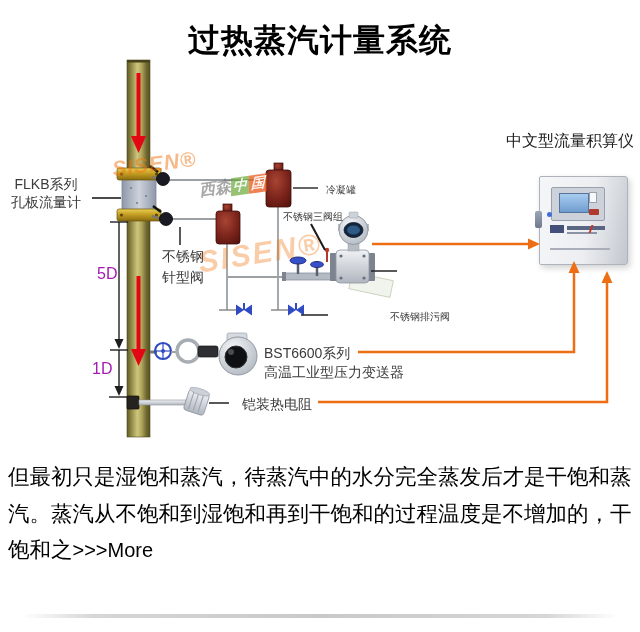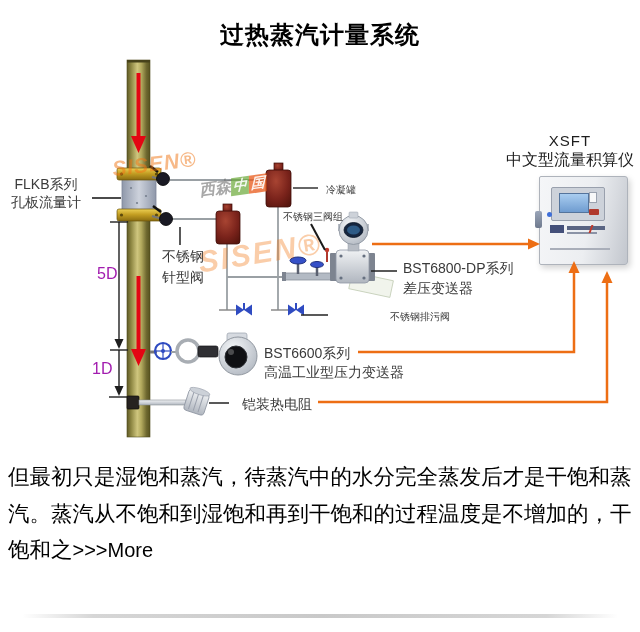--- a/index.html
+++ b/index.html
@@ -1,20 +1,20 @@
 <!DOCTYPE html>
 <html><head>
 <meta charset="utf-8">
 <style>
   html,body{margin:0;padding:0;background:#fff;}
   .stage{position:relative;width:640px;height:632px;background:#fff;overflow:hidden;
          font-family:"Liberation Sans",sans-serif;}
   
   .title{position:absolute;top:19px;left:0;width:640px;text-align:center;
-         font-size:24px;font-weight:700;letter-spacing:1px;color:#000;}
+         font-size:32px;font-weight:700;letter-spacing:1px;color:#000;}
   
   .lbl{position:absolute;color:#3a3a3a;font-size:14px;line-height:18px;white-space:nowrap;}
   .lbl.small{font-size:10px;}
   .lbl.center{text-align:center;}
   .dim{position:absolute;color:#a21caf;font-size:16px;font-weight:400;}
   .xsft{position:absolute;left:500px;top:131px;width:140px;text-align:center;color:#1d1d1d;}
   .xsft .l1{font-size:15px;line-height:19px;letter-spacing:1px;}
   .xsft .l2{font-size:16px;line-height:19px;}
   
   .wm{position:absolute;font-style:italic;font-weight:900;pointer-events:none;}
@@ -273,32 +273,27 @@
     <div>孔板流量计</div>
   </div>
   <div class="lbl center" style="left:162px;top:246px;width:40px;line-height:21px;">
     <div>不锈钢</div>
     <div>针型阀</div>
   </div>
   <div class="dim" style="left:97px;top:265px;">5D</div>
   <div class="dim" style="left:92px;top:360px;">1D</div>
   <div class="lbl small" style="left:326px;top:181px;">冷凝罐</div>
   <div class="lbl small" style="left:283px;top:208px;">不锈钢三阀组</div>
-  <div class="lbl" style="left:403px;top:258px;line-height:20px;">
-    <div>BST6800-DP系列</div>
-    <div>差压变送器</div>
-  </div>
   <div class="lbl small" style="left:342px;top:308px;margin-left:48px;">不锈钢排污阀</div>
   <div class="lbl" style="left:264px;top:344px;line-height:19px;">
     <div>BST6600系列</div>
     <div>高温工业型压力变送器</div>
   </div>
   <div class="lbl" style="left:242px;top:395px;">铠装热电阻</div>
   <div class="xsft">
-    <div class="l1">XSFT</div>
     <div class="l2">中文型流量积算仪</div>
   </div>
 
   <div class="para">
     <div class="ln">但最初只是湿饱和蒸汽，待蒸汽中的水分完全蒸发后才是干饱和蒸</div>
     <div class="ln">汽。蒸汽从不饱和到湿饱和再到干饱和的过程温度是不增加的，干</div>
     <div class="ln"><span>饱和之</span><span class="more">&gt;&gt;&gt;More</span></div>
   </div>
 
   <div class="divider"></div>

